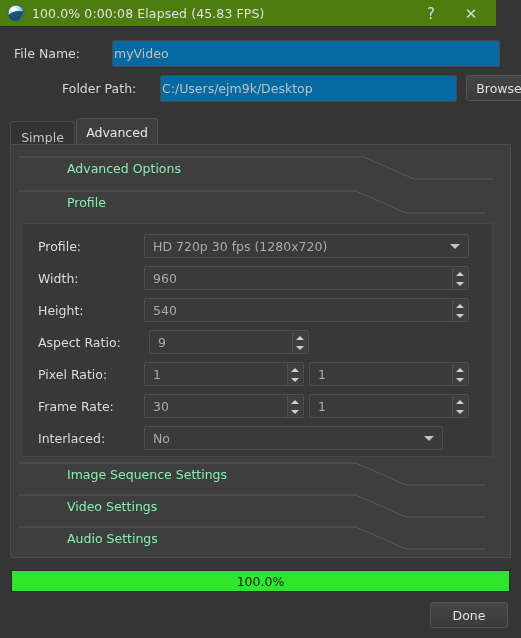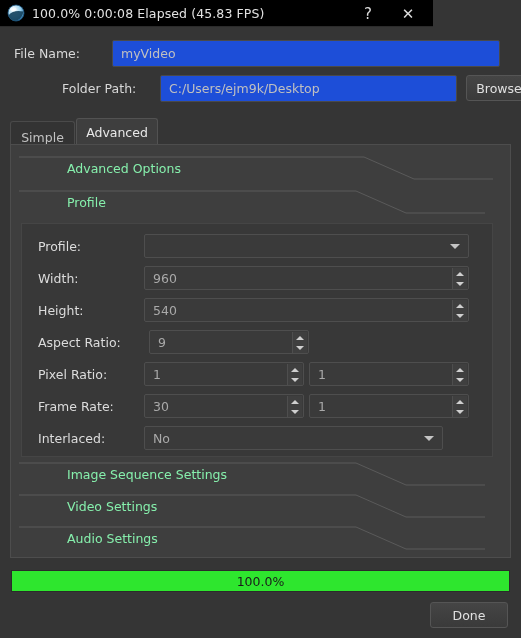--- a/index.html
+++ b/index.html
@@ -12,22 +12,22 @@
     font-family: "DejaVu Sans", "Liberation Sans", sans-serif;
     background: #353535;
     color: #d6d6d6;
     font-size: 12.5px;
     -webkit-font-smoothing: antialiased;
   }
 
   
   #titlebar {
     position: absolute; left: 0; top: 0;
-    width: 433px; height: 27px;
-    background: #000000;
+    width: 496px; height: 27px;
+    background: #4d7c0f;
     border-bottom: 1px solid #2b2b2b;
     display: flex; align-items: center;
   }
   #title-icon {
     width: 18px; height: 18px;
     margin-left: 7px; margin-right: 7px;
     flex: 0 0 auto;
   }
   #title-text {
     font-size: 12.5px;
@@ -53,28 +53,28 @@
     height: 26px;
     display: flex; align-items: center;
   }
   .formlabel {
     width: 112px;
     padding-left: 14px;
     font-size: 12.5px;
     color: #d8d8d8;
   }
   .textinput {
-    background: #1d4ed8;
+    background: #0369a1;
     border: 1px solid #4a4a4a;
     border-radius: 2px;
     height: 27px;
     color: #c0c0c0;
     font-size: 12.5px;
     display: flex; align-items: center;
-    padding: 0 8px;
+    padding: 0 1px;
     font-family: "DejaVu Sans", "Liberation Sans", sans-serif;
     overflow: hidden;
     white-space: nowrap;
   }
   .btn {
     background: linear-gradient(to bottom, #454545 0%, #3a3a3a 100%);
     border: 1px solid #555555;
     border-radius: 3px;
     color: #e0e0e0;
     font-size: 12.5px;
@@ -264,20 +264,21 @@
       <path d="M0 4 L337 4 L387 26 L466 26" fill="none" stroke="#5a5a5a" stroke-width="1"></path>
     </svg>
     <div class="sh-label" style="left:10px;">Profile</div>
   </div>
 
   <div id="profile-panel">
 
     <div class="prow" style="top:10px;">
       <div class="plabel">Profile:</div>
       <div class="field" style="width:325px;">
+        <span>HD 720p 30 fps (1280x720)</span>
         <span class="combo-arrow"></span>
       </div>
     </div>
 
     <div class="prow" style="top:42px;">
       <div class="plabel">Width:</div>
       <div class="field" style="width:325px;">
         <span>960</span>
         <span class="spinner">
           <span class="spin-up"></span>

